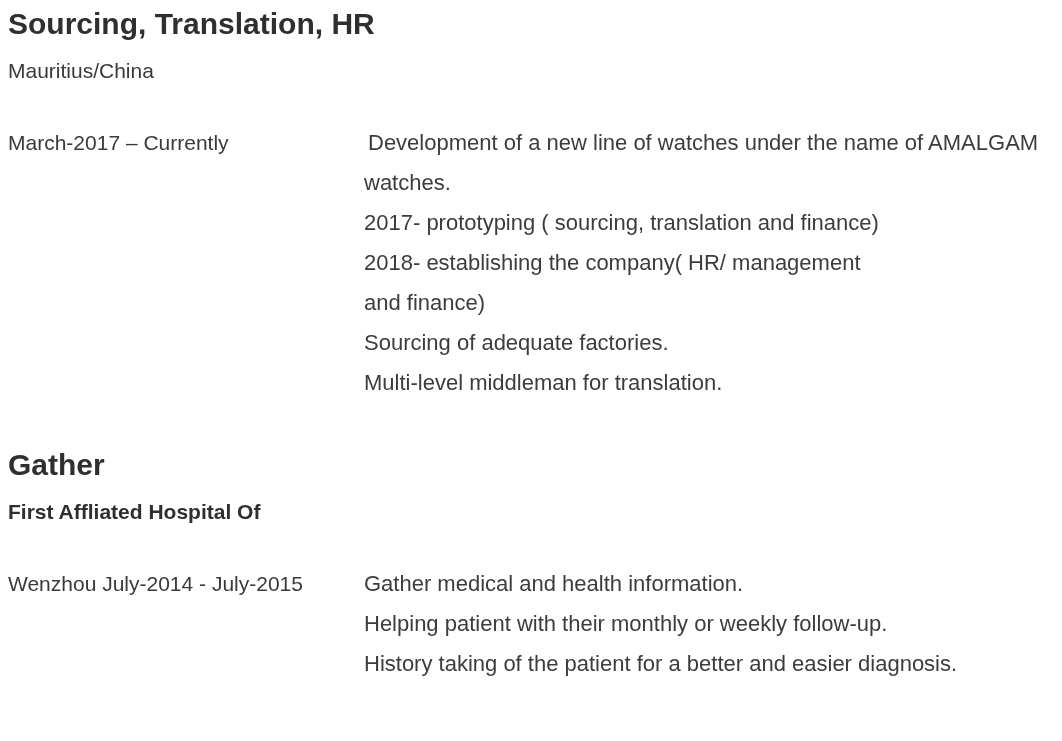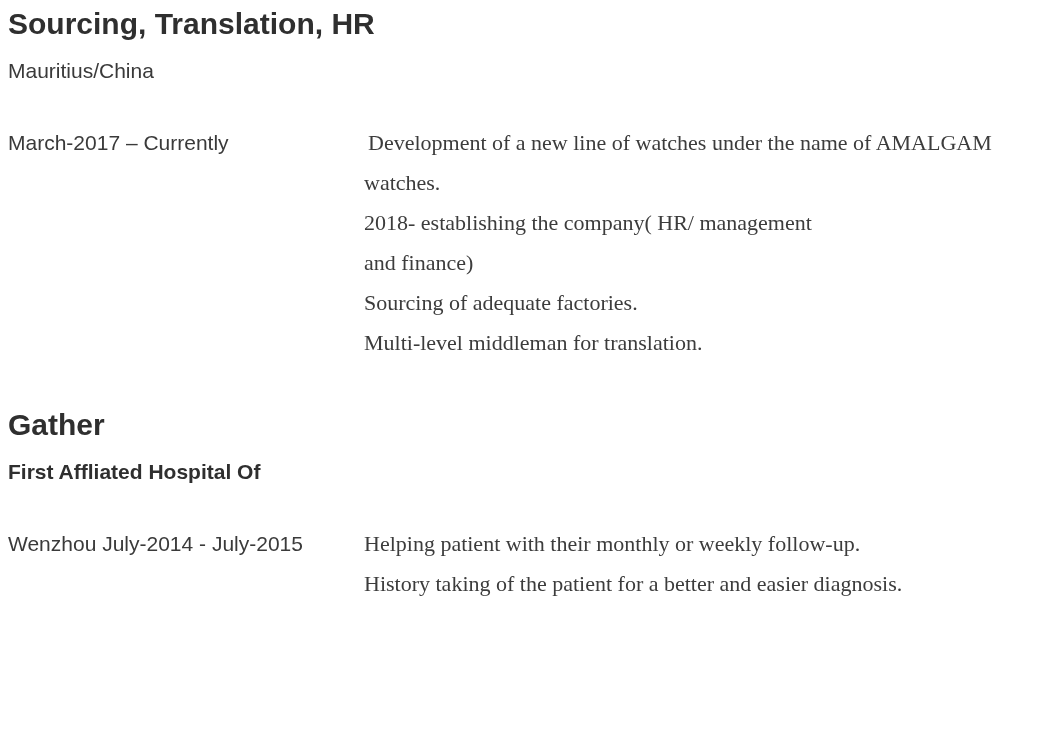--- a/index.html
+++ b/index.html
@@ -41,21 +41,21 @@
     display: flex;
     align-items: flex-start;
     margin-top: 32px;
   }
   .left-col {
     flex: 0 0 356px;
     width: 356px;
   }
   .right-col {
     flex: 1 1 auto;
-    font-family: Liberation Serif, serif;
+    font-family: Liberation Sans, sans-serif;
     font-size: 22px;
     font-weight: 400;
     color: #3c3c3c;
     line-height: 40px;
   }
   .desc-line { min-height: 40px; }
   .desc-line.first-indent { text-indent: 4px; }
   .job-section + .job-section { margin-top: 44px; }
 </style>
 </head>
@@ -69,38 +69,40 @@
 
     <div class="meta-line">Mauritius/China</div>
 
     <div class="row">
       <div class="left-col">
         <div class="meta-line">March-2017 – Currently</div>
       </div>
       <div class="right-col">
         <div class="desc-line first-indent">Development of a new line of watches under the name of AMALGAM</div>
         <div class="desc-line">watches.</div>
+        <div class="desc-line">2017- prototyping ( sourcing, translation and finance)</div>
         <div class="desc-line">2018- establishing the company( HR/ management</div>
         <div class="desc-line">and finance)</div>
         <div class="desc-line">Sourcing of adequate factories.</div>
         <div class="desc-line">Multi-level middleman for translation.</div>
       </div>
     </div>
   </section>
 
   <section class="job-section">
     <h1 class="job-title">Gather</h1>
 
     <div class="org-line">First Affliated Hospital Of</div>
 
 
     <div class="row">
       <div class="left-col">
         <div class="meta-line">Wenzhou July-2014 - July-2015</div>
       </div>
       <div class="right-col">
+        <div class="desc-line">Gather medical and health information.</div>
         <div class="desc-line">Helping patient with their monthly or weekly follow-up.</div>
         <div class="desc-line">History taking of the patient for a better and easier diagnosis.</div>
       </div>
     </div>
   </section>
 
 </div>
 
 </body></html>

